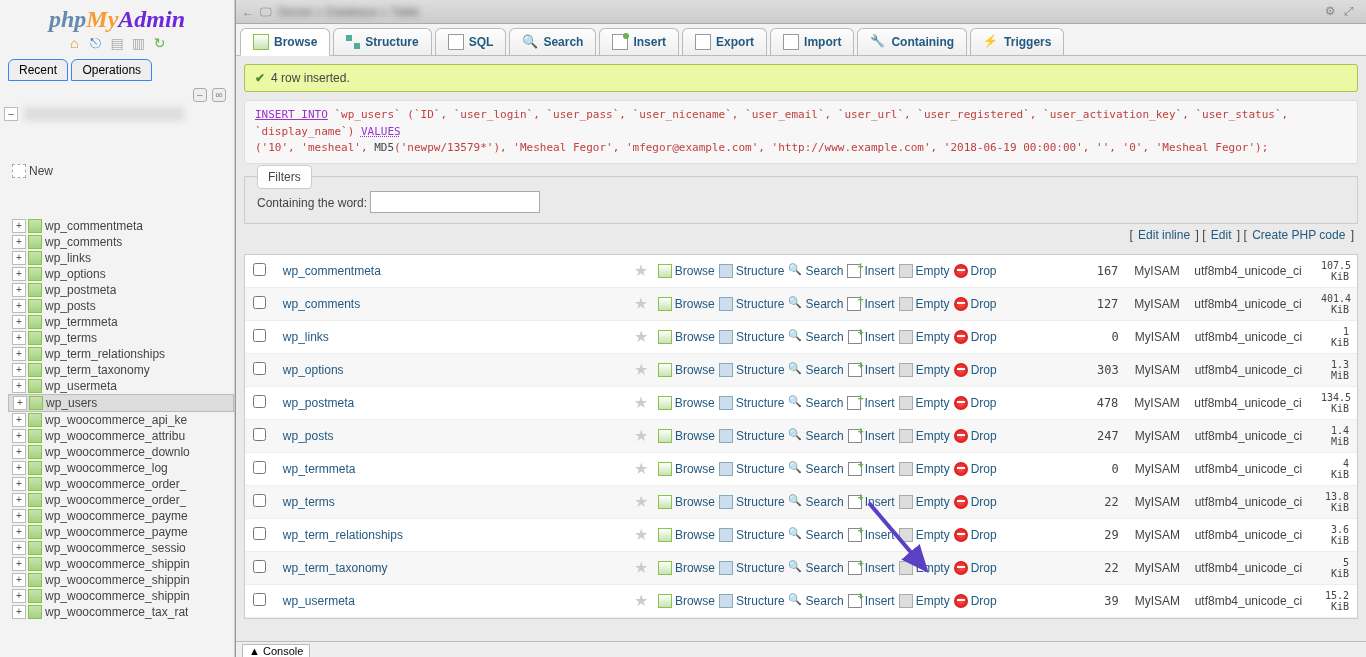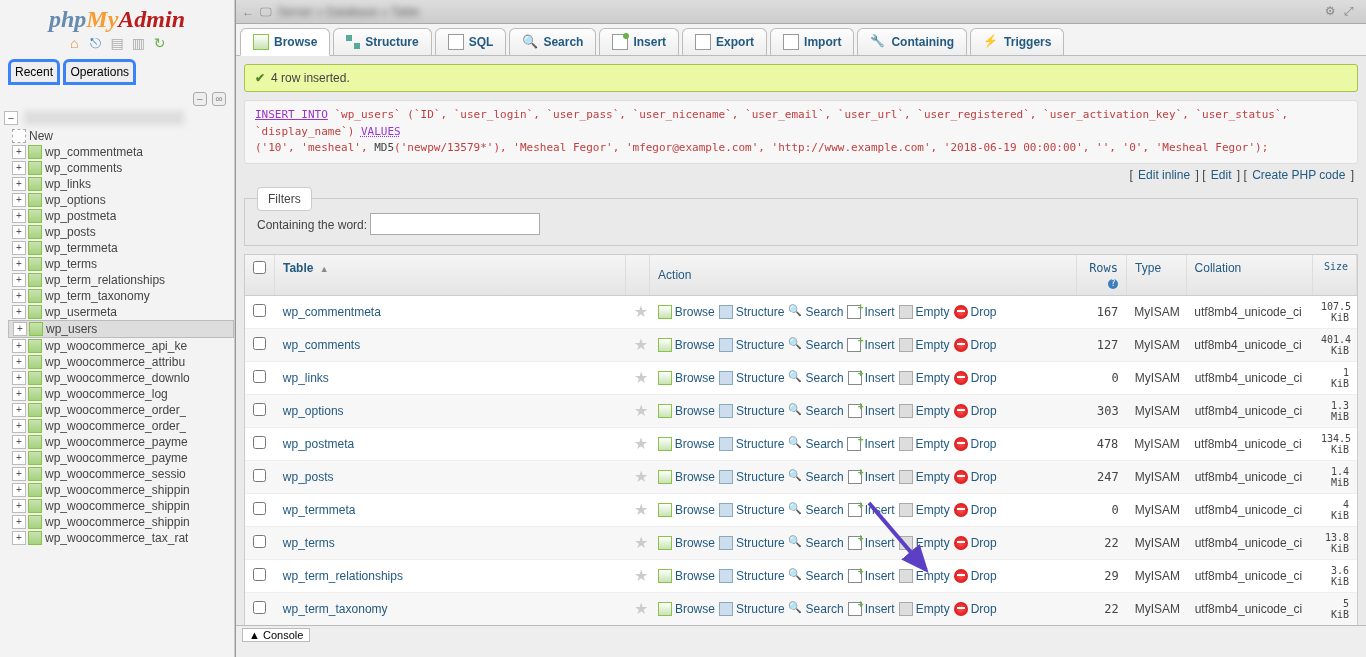--- a/index.html
+++ b/index.html
@@ -3,30 +3,30 @@
 <meta charset="utf-8">
 <style>
 * { box-sizing: border-box; margin: 0; padding: 0; }
 body { font-family: sans-serif; font-size: 12px; background: #fff; color: #444; overflow: hidden; width: 1366px; height: 657px; }
 a { color: #235a81; text-decoration: none; cursor: pointer; }
 
 
 #sidebar { position: absolute; left: 0; top: 0; width: 235px; height: 657px; background: #f3f3f3; border-right: 1px solid #ccc; overflow: hidden; }
 #logo { text-align: center; padding: 6px 0 2px; font-size: 24px; font-weight: bold; font-style: italic; font-family: Georgia, serif; color: #678bb0; }
 #logo .my { color: #f89b31; font-style: italic; }
-#logo .admin { color: #b91c1c; font-style: italic; }
+#logo .admin { color: #6d28d9; font-style: italic; }
 #iconbar { text-align: center; padding-bottom: 4px; }
 #iconbar span { display: inline-block; width: 16px; height: 16px; margin: 0 1px; font-size: 14px; }
 #navtabs { padding: 4px 8px; }
-#navtabs button { background: #eee; border: 3px solid #3b82f6; border-radius: 6px 6px 0 0; padding: 3px 4px; font-size: 12px; cursor: pointer; }
+#navtabs button { background: #eee; border: 1px solid #3b82f6; border-radius: 6px 6px 0 0; padding: 3px 10px; font-size: 12px; cursor: pointer; }
 #controls { text-align: right; padding: 2px 8px; color: #888; }
 #controls span { display: inline-block; width: 14px; height: 14px; border: 1px solid #aaa; border-radius: 3px; text-align: center; line-height: 12px; font-size: 10px; margin-left: 2px; background: #eee; }
 
 ul.tree { list-style: none; margin: 0; padding: 0; }
-ul.tree ul { margin-left: 8px; }
+ul.tree ul { margin-left: 8px; margin-top: 39px; }
 ul.tree > li { padding: 0; }
 .tree-row { display: flex; align-items: center; padding: 1px 0 1px 4px; white-space: nowrap; cursor: pointer; }
 .tree-row.selected { background: #ddd; border: 1px solid #bbb; }
 .expand { width: 14px; height: 14px; border: 1px solid #bbb; background: #fff; text-align: center; line-height: 12px; font-size: 10px; color: #555; margin-right: 2px; flex-shrink: 0; }
 .table-icon { width: 14px; height: 14px; background: linear-gradient(#c9e2b3,#a5d27f); border: 1px solid #8bc34a; margin-right: 3px; flex-shrink: 0; }
 .new-icon { width: 14px; height: 14px; background: #fff; border: 1px dashed #aaa; margin-right: 3px; flex-shrink: 0; }
 .dbrow { filter: blur(3px); background: #ddd; height: 18px; margin: 2px 4px; }
 .tree-label { overflow: hidden; text-overflow: ellipsis; }
 
 
@@ -94,21 +94,21 @@
 .ai.insert { background: #fff; border: 1px solid #888; position: relative; }
 .ai.insert::after { content: "+"; position: absolute; right: -3px; top: -4px; color: #6ab04c; font-weight: bold; font-size: 10px; }
 .ai.empty { background: #ddd; border: 1px solid #aaa; }
 .ai.drop { background: radial-gradient(#f55,#c00); border-radius: 50%; position: relative; }
 .ai.drop::after { content: ""; position: absolute; left: 3px; right: 3px; top: 5px; height: 2px; background: #fff; }
 .c-rows { width: 50px; text-align: right; font-family: monospace; }
 .c-type { width: 60px; }
 .c-coll { width: 128px; }
 .c-size { width: 44px; text-align: right; font-family: monospace; font-size: 10px; color: #444; }
 
-#consolebar { position: absolute; bottom: 0; left: 0; right: 0; height: 32px; background: #eee; border-top: 1px solid #bbb; padding: 2px 6px; }
+#consolebar { position: absolute; bottom: 0; left: 0; right: 0; height: 16px; background: #eee; border-top: 1px solid #bbb; padding: 2px 6px; }
 #consolebar button { background: #fff; border: 1px solid #bbb; padding: 0 6px; font-size: 11px; cursor: pointer; }
 
 #arrow { position: absolute; left: 864px; top: 498px; width: 70px; height: 80px; pointer-events: none; z-index: 100; }
 </style>
 </head>
 <body>
 
 <div id="sidebar">
   <div id="logo">
     <span>php</span><span class="my">My</span><span class="admin">Admin</span>
@@ -381,41 +381,31 @@
   </div>
 
   <div id="sqlbox">
     <span class="kw">INSERT INTO</span>
     <span class="allstr">`wp_users`</span>
     <span class="allstr">(`ID`, `user_login`, `user_pass`, `user_nicename`, `user_email`, `user_url`, `user_registered`, `user_activation_key`, `user_status`, `display_name`)</span>
     <span class="kw2">VALUES</span><br>
     <span class="str">('10', 'mesheal', </span><span>MD5</span><span class="str">('newpw/13579*'), 'Mesheal Fegor', 'mfegor@example.com', 'http://www.example.com', '2018-06-19 00:00:00', '', '0', 'Mesheal Fegor');</span>
   </div>
 
-  <div id="sqllinks">
-    [ <a>Edit inline</a> ] [ <a>Edit</a> ] [ <a>Create PHP code</a> ]
-  </div>
-
   <div id="filters">
     <div class="legend" style="position:absolute;top:-12px;left:12px;background:#fff;border:1px solid #ccc;padding:4px 10px;border-radius:4px;">Filters</div>
     <label>Containing the word:</label>
     <input type="text" value="" style="">
   </div>
 
+  <div id="sqllinks">
+    [ <a>Edit inline</a> ] [ <a>Edit</a> ] [ <a>Create PHP code</a> ]
+  </div>
+
   <div id="tablegrid">
-    <div class="thead">
-      <div class="cell c-check"><input type="checkbox" style=""></div>
-      <div class="cell c-name"><span>Table</span> <span class="sort-asc">▲</span></div>
-      <div class="cell c-star"></div>
-      <div class="cell c-action">Action</div>
-      <div class="cell c-rows"><span>Rows</span><br><span class="info">?</span></div>
-      <div class="cell c-type">Type</div>
-      <div class="cell c-coll">Collation</div>
-      <div class="cell c-size">Size</div>
-    </div>
     <div id="tbody">
         <div class="trow">
     <div class="cell c-check"><input type="checkbox" style=""></div>
     <div class="cell c-name">wp_commentmeta</div>
     <div class="cell c-star">★</div>
     <div class="cell c-action">
   <span class="act"><span class="ai browse"></span>Browse</span>
   <span class="act"><span class="ai structure"></span>Structure</span>
   <span class="act"><span class="ai search"></span>Search</span>
   <span class="act"><span class="ai insert"></span>Insert</span>

